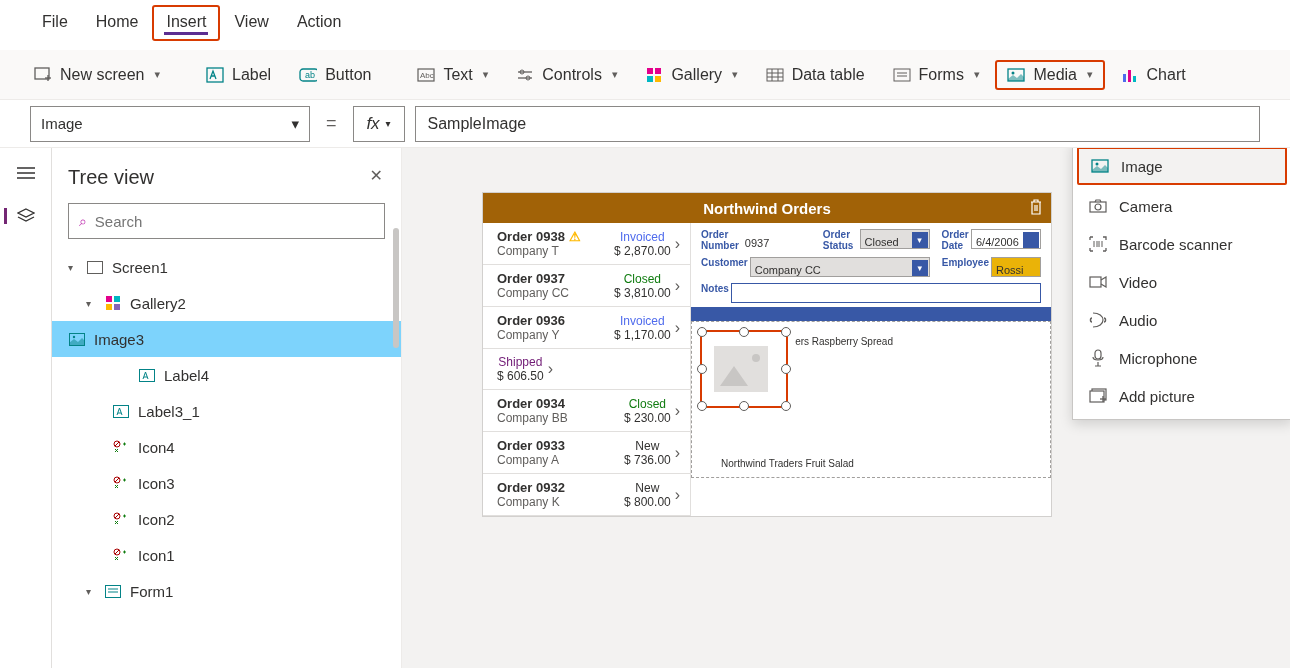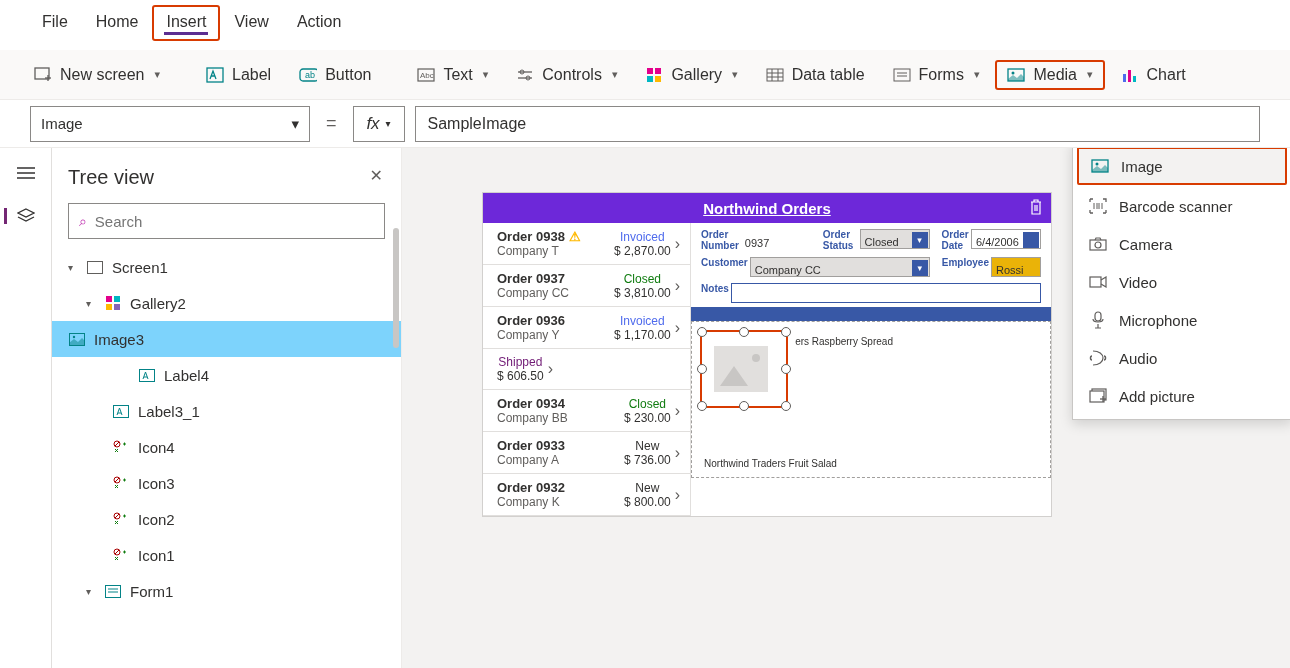--- a/index.html
+++ b/index.html
@@ -30,21 +30,21 @@
 .tNode { display:flex; align-items:center; height:36px; gap:8px; cursor:pointer; }
 .tNode.sel { background:#7dd3fc; margin-left:-16px; margin-right:-16px; padding-left:16px; padding-right:24px;align-items:center; }
 .caret { width:10px; display:inline-block; font-size:10px; color:#605e5c; }
 .tIndent1 { padding-left:18px; }
 .tIndent2 { padding-left:44px; }
 .tIndent3 { padding-left:70px; }
 .tIcon { width:18px; height:18px; display:flex; align-items:center; justify-content:center; font-size:14px; }
 .scrollTrack { position:absolute; right:2px; top:80px; width:6px; height:120px; background:#c8c6c4; border-radius:3px; }
 .canvasArea { flex:1; background:#f3f2f1; position:relative; overflow:hidden; }
 .canvasCard { position:absolute; left:80px; top:44px; background:#fff; border:1px solid #d2d0ce; width:570px; }
-.cardHead { background:#6d28d9; color:#fff; height:30px; display:flex; align-items:center; justify-content:center; font-weight:600; font-size:15px; position:relative;text-decoration:underline; }
+.cardHead { background:#a16207; color:#fff; height:30px; display:flex; align-items:center; justify-content:center; font-weight:600; font-size:15px; position:relative; }
 .cardHead .trash { position:absolute; right:8px; top:6px; }
 .cardBody { display:flex;border-radius:8px; }
 .orderList { width:230px; border-right:1px solid #e1dfdd; }
 .orderItem { border-bottom:1px solid #e1dfdd; padding:6px 10px 6px 14px; display:flex; align-items:center; }
 .oLeft { flex:1; }
 .oTitle { font-size:13px; font-weight:600; display:flex; align-items:center; gap:4px; }
 .oComp { font-size:12px; color:#605e5c; }
 .oRight { text-align:center; margin-right:4px; }
 .oStat { font-size:12px; font-weight:400; }
 .oStat.invoiced { color:#4f6bed; }
@@ -65,21 +65,21 @@
 .dfield .val.plain { background:#fff; border:1px solid #3858a6; }
 .blueBar { background:#3858a6; height:14px; margin:4px -10px 0 -10px; }
 .imgArea { border:1px dashed #a19f9d; margin:0 -10px; padding:8px; min-height:120px; }
 .imgSel { border:2px solid #d83b01; width:88px; height:78px; position:relative; display:inline-block; vertical-align:top; }
 .selHandles { position:absolute; inset:0; }
 .selHandles span { position:absolute; width:10px; height:10px; border:1px solid #605e5c; border-radius:50%; background:#fff; }
 .imgPh { position:absolute; left:12px; top:14px; width:54px; height:46px; background:#e1dfdd; }
 .imgPh::before { content:""; position:absolute; left:6px; bottom:6px; width:0; height:0; border-left:14px solid transparent; border-right:14px solid transparent; border-bottom:20px solid #c8c6c4; }
 .imgPh::after { content:""; position:absolute; right:8px; top:8px; width:8px; height:8px; border-radius:50%; background:#c8c6c4; }
 .prodCap { display:inline-block; font-size:10px; margin-left:4px; vertical-align:top; margin-top:6px; color:#323130; }
-.prodCap2 { font-size:10px; color:#323130; margin-top:50px; margin-left:4px; }
+.prodCap2 { font-size:10px; color:#323130; margin-top:50px; margin-left:21px; }
 .mediaMenu { position:absolute; left:670px; top:-8px; width:220px; background:#fff; border:1px solid #c8c6c4; box-shadow:0 4px 12px rgba(0,0,0,0.15); padding:4px 0; }
 .mItem { display:flex; align-items:center; gap:12px; padding:10px 16px; font-size:15px; cursor:pointer; }
 .mItem.highlight { border:2px solid #d83b01; margin:2px 4px; border-radius:2px; padding:8px 12px; background:#f3f2f1; }
 .mIc { width:18px; height:18px; display:flex; align-items:center; justify-content:center; color:#605e5c; }
 svg { display:block; }
 </style>
 </head>
 <body>
 
 <div class="topmenu">
@@ -505,67 +505,67 @@
             <svg width="18" height="14">
               <rect x="1" y="1" width="16" height="12" fill="none" stroke="#038387" stroke-width="1.3"></rect>
               <circle cx="6" cy="5" r="1.5" fill="#038387"></circle>
               <path d="M1 11 L6 7 L10 10 L14 6 L17 9 V13 H1 Z" fill="#038387" opacity="0.5"></path>
             </svg>
           </span>
           <span>Image</span>
         </div>
       <div class="mItem">
           <span class="mIc">
+            <svg width="18" height="14">
+              <rect x="1" y="3" width="16" height="10" fill="none" stroke="#605e5c" stroke-width="1.2"></rect>
+              <path d="M6 3 L7 1 H11 L12 3" fill="none" stroke="#605e5c" stroke-width="1.2"></path>
+              <circle cx="9" cy="8" r="3" fill="none" stroke="#605e5c" stroke-width="1.2"></circle>
+            </svg>
+          </span>
+          <span>Camera</span>
+        </div>
+      <div class="mItem">
+          <span class="mIc">
             <svg width="18" height="16">
               <path d="M1 1 H4 M1 1 V4 M14 1 H17 V4 M1 15 V12 M1 15 H4 M17 15 V12 M17 15 H14" stroke="#605e5c" fill="none" stroke-width="1.3"></path>
               <line x1="5" y1="5" x2="5" y2="11" stroke="#605e5c"></line>
               <line x1="8" y1="5" x2="8" y2="11" stroke="#605e5c"></line>
               <line x1="10" y1="5" x2="10" y2="11" stroke="#605e5c"></line>
               <line x1="13" y1="5" x2="13" y2="11" stroke="#605e5c"></line>
             </svg>
           </span>
           <span>Barcode scanner</span>
         </div>
       <div class="mItem">
           <span class="mIc">
-            <svg width="18" height="14">
-              <rect x="1" y="3" width="16" height="10" fill="none" stroke="#605e5c" stroke-width="1.2"></rect>
-              <path d="M6 3 L7 1 H11 L12 3" fill="none" stroke="#605e5c" stroke-width="1.2"></path>
-              <circle cx="9" cy="8" r="3" fill="none" stroke="#605e5c" stroke-width="1.2"></circle>
-            </svg>
-          </span>
-          <span>Camera</span>
-        </div>
-      <div class="mItem">
-          <span class="mIc">
             <svg width="18" height="12">
               <rect x="1" y="1" width="11" height="10" fill="none" stroke="#605e5c" stroke-width="1.2"></rect>
               <path d="M12 4 L17 1 V11 L12 8" fill="none" stroke="#605e5c" stroke-width="1.2"></path>
             </svg>
           </span>
           <span>Video</span>
-        </div>
-      <div class="mItem">
-          <span class="mIc">
-            <svg width="12" height="18">
-              <rect x="3" y="1" width="6" height="9" rx="3" fill="none" stroke="#605e5c" stroke-width="1.2"></rect>
-              <path d="M1 8 C1 12 11 12 11 8 M6 13 V17 M3 17 H9" fill="none" stroke="#605e5c" stroke-width="1.2"></path>
-            </svg>
-          </span>
-          <span>Microphone</span>
         </div>
       <div class="mItem">
           <span class="mIc">
             <svg width="18" height="16">
               <path d="M4 1 C10 1 14 4 14 8 C14 12 10 15 4 15" fill="none" stroke="#605e5c" stroke-width="1.2"></path>
               <path d="M3 6 C1 6 1 10 3 10" fill="none" stroke="#605e5c" stroke-width="1.5"></path>
               <path d="M15 6 C17 6 17 10 15 10" fill="none" stroke="#605e5c" stroke-width="1.5"></path>
             </svg>
           </span>
           <span>Audio</span>
+        </div>
+      <div class="mItem">
+          <span class="mIc">
+            <svg width="12" height="18">
+              <rect x="3" y="1" width="6" height="9" rx="3" fill="none" stroke="#605e5c" stroke-width="1.2"></rect>
+              <path d="M1 8 C1 12 11 12 11 8 M6 13 V17 M3 17 H9" fill="none" stroke="#605e5c" stroke-width="1.2"></path>
+            </svg>
+          </span>
+          <span>Microphone</span>
         </div>
       <div class="mItem">
           <span class="mIc">
             <svg width="18" height="16">
               <rect x="3" y="1" width="14" height="11" fill="none" stroke="#605e5c" stroke-width="1.2"></rect>
               <rect x="1" y="3" width="14" height="11" fill="#fff" stroke="#605e5c" stroke-width="1.2"></rect>
               <line x1="11" y1="11" x2="17" y2="11" stroke="#605e5c" stroke-width="1.3"></line>
               <line x1="14" y1="8" x2="14" y2="14" stroke="#605e5c" stroke-width="1.3"></line>
             </svg>
           </span>

